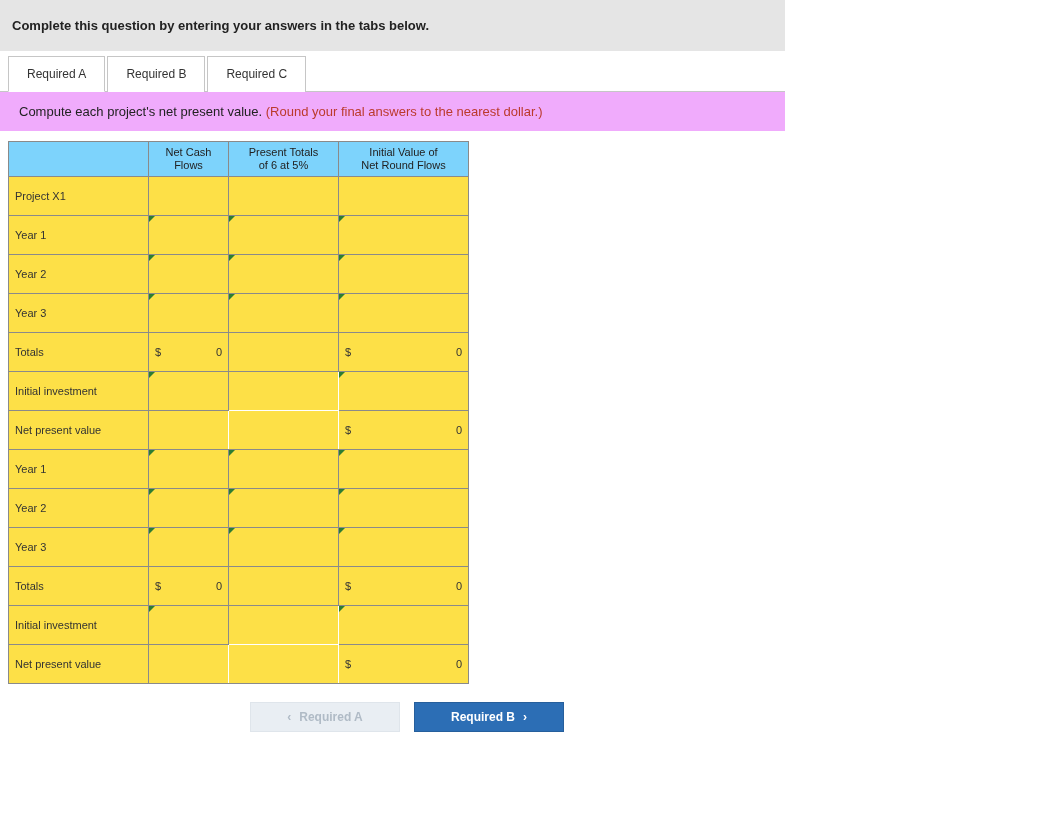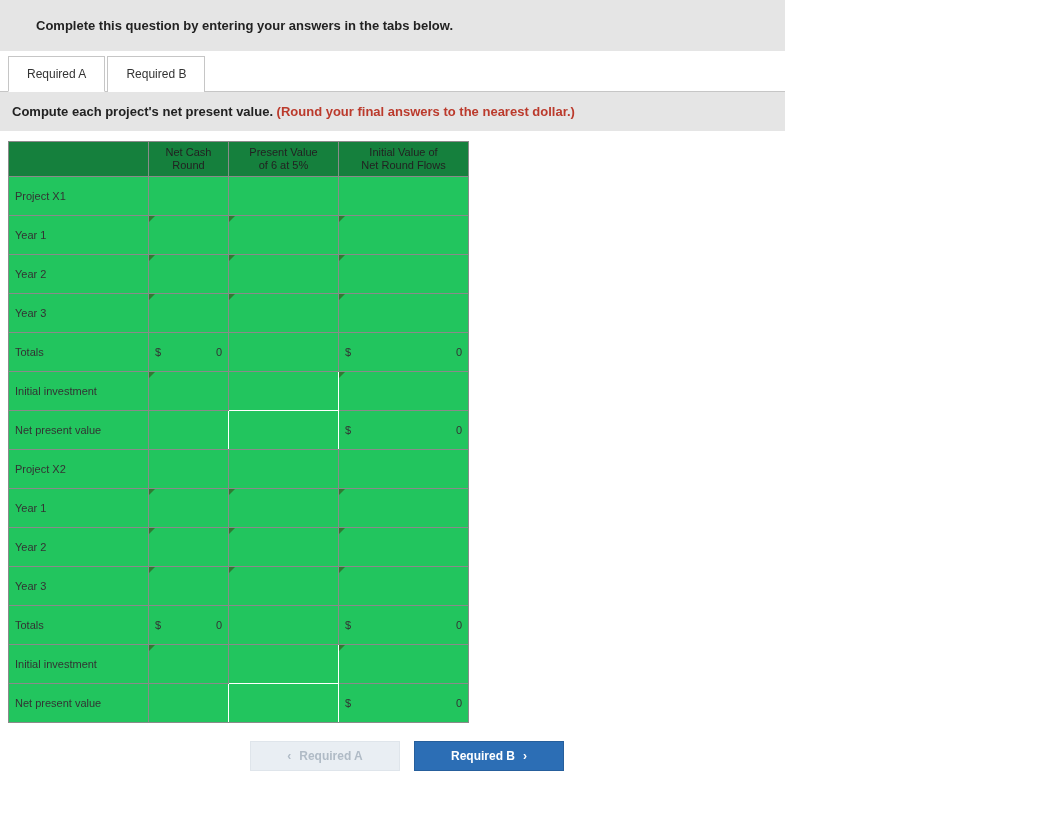--- a/index.html
+++ b/index.html
@@ -9,21 +9,21 @@
     font-family: Arial, Helvetica, sans-serif;
     font-size: 12px;
     background: #fff;
     color: #333;
   }
   .container {
     width: 785px;
   }
   .instruction-bar {
     background: #e5e5e5;
-    padding: 18px 36px;
+    padding: 18px 12px;
     font-weight: bold;
     font-size: 13px;
     color: #222;
   }
   .tabs-row {
     display: flex;
     border-bottom: 1px solid #c6c6c6;
     margin-top: 4px;
     padding-left: 8px;
   }
@@ -37,45 +37,44 @@
     cursor: pointer;
     margin-right: 2px;
     position: relative;
     top: 1px;
   }
   .tab.active {
     background: #fff;
     border-bottom: 1px solid #fff;
   }
   .prompt-bar {
-    background: #e5e5e5;
-    padding: 12px 12px;
+    background: #f0abfc;
+    padding: 12px 19px;
     font-size: 13px;
     color: #222;
-    font-weight: bold;
   }
   .prompt-bar .hint {
     color: #bb3a2c;
   }
   .grid-wrap {
     margin: 10px 0 0 8px;
   }
   table.grid {
     border-collapse: collapse;
   }
   table.grid th, table.grid td {
     border: 1px solid #8a8a8a;
     font-size: 11px;
     padding: 13px 6px;
     height: 21px;
     vertical-align: middle;
-    background: #22c55e;
+    background: #fde047;
   }
   table.grid th {
-    background: #15803d;
+    background: #7dd3fc;
     text-align: center;
     font-weight: normal;
     color: #222;
     line-height: 1.2;
     padding: 4px 14px;
   }
   th.corner {
     background: #7f8fa4;
   }
   td.rowlabel {
@@ -137,33 +136,34 @@
 <body>
 
 <div class="container">
   <div class="instruction-bar">
     <span>Complete this question by entering your answers in the tabs below.</span>
   </div>
 
   <div class="tabs-row">
     <div class="tab active"><span>Required A</span></div>
     <div class="tab"><span>Required B</span></div>
+    <div class="tab"><span>Required C</span></div>
   </div>
 
   <div class="prompt-bar">
     <span>Compute each project's net present value. </span><span class="hint">(Round your final answers to the nearest dollar.)</span>
   </div>
 
   <div class="grid-wrap">
     <table class="grid">
       <tbody>
           <tr>
         <th class="corner"></th>
-        <th><span>Net Cash</span><br><span>Round</span></th>
-        <th><span>Present Value</span><br><span>of 6 at 5%</span></th>
+        <th><span>Net Cash</span><br><span>Flows</span></th>
+        <th><span>Present Totals</span><br><span>of 6 at 5%</span></th>
         <th><span>Initial Value of</span><br><span>Net Round Flows</span></th>
       </tr>
 
       <tr>
         <td class="rowlabel">Project X1</td>
         <td class="col-ncf"></td>
         <td class="col-pvf"></td>
         <td class="col-pvncf"></td>
       </tr>
 
@@ -233,26 +233,20 @@
       <tr>
         <td class="rowlabel">Net present value</td>
         <td class="col-ncf cell-blank-nb" style="border-bottom:1px solid #8a8a8a !important;"></td>
         <td class="col-pvf cell-blank-nb" style="border-bottom:1px solid #8a8a8a !important;"></td>
         <td class="col-pvncf">
               <span class="dollar">$</span>
               <span class="val-right">0</span>
             </td>
       </tr>
 
-      <tr>
-        <td class="rowlabel">Project X2</td>
-        <td class="col-ncf"></td>
-        <td class="col-pvf"></td>
-        <td class="col-pvncf"></td>
-      </tr>
 
       <tr>
         <td class="rowlabel">Year 1</td>
         <td class="col-ncf">
               <span class="tick"></span>
             </td>
         <td class="col-pvf">
               <span class="tick"></span>
             </td>
         <td class="col-pvncf">

